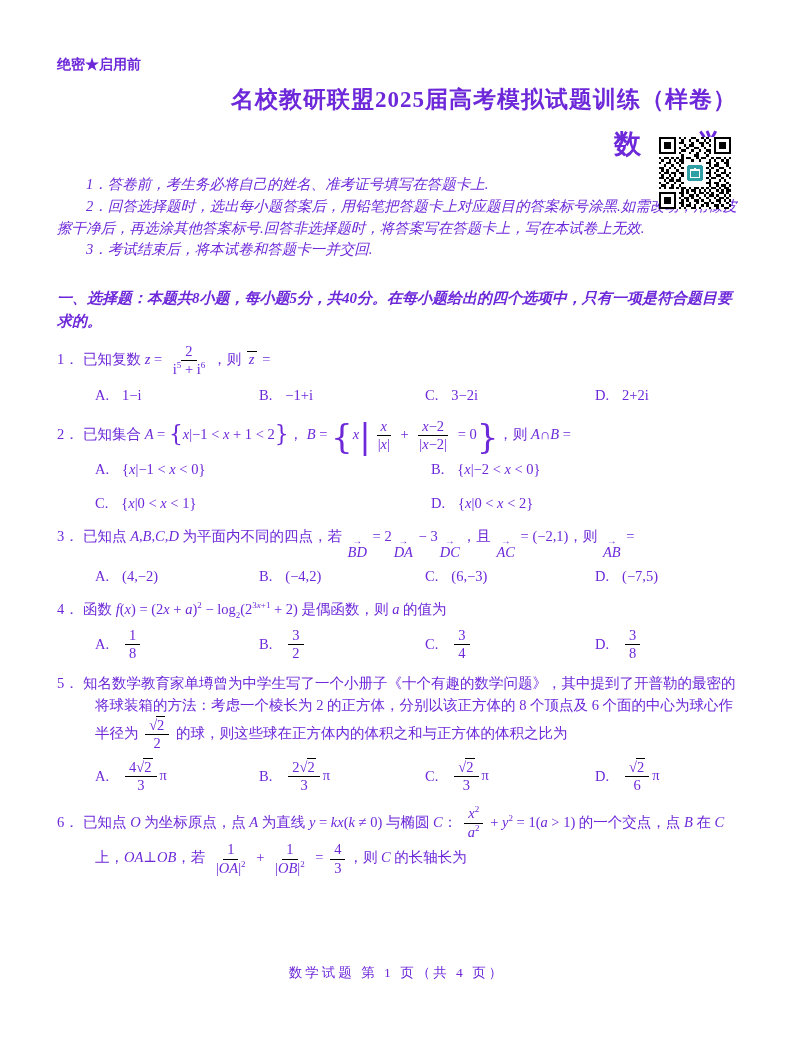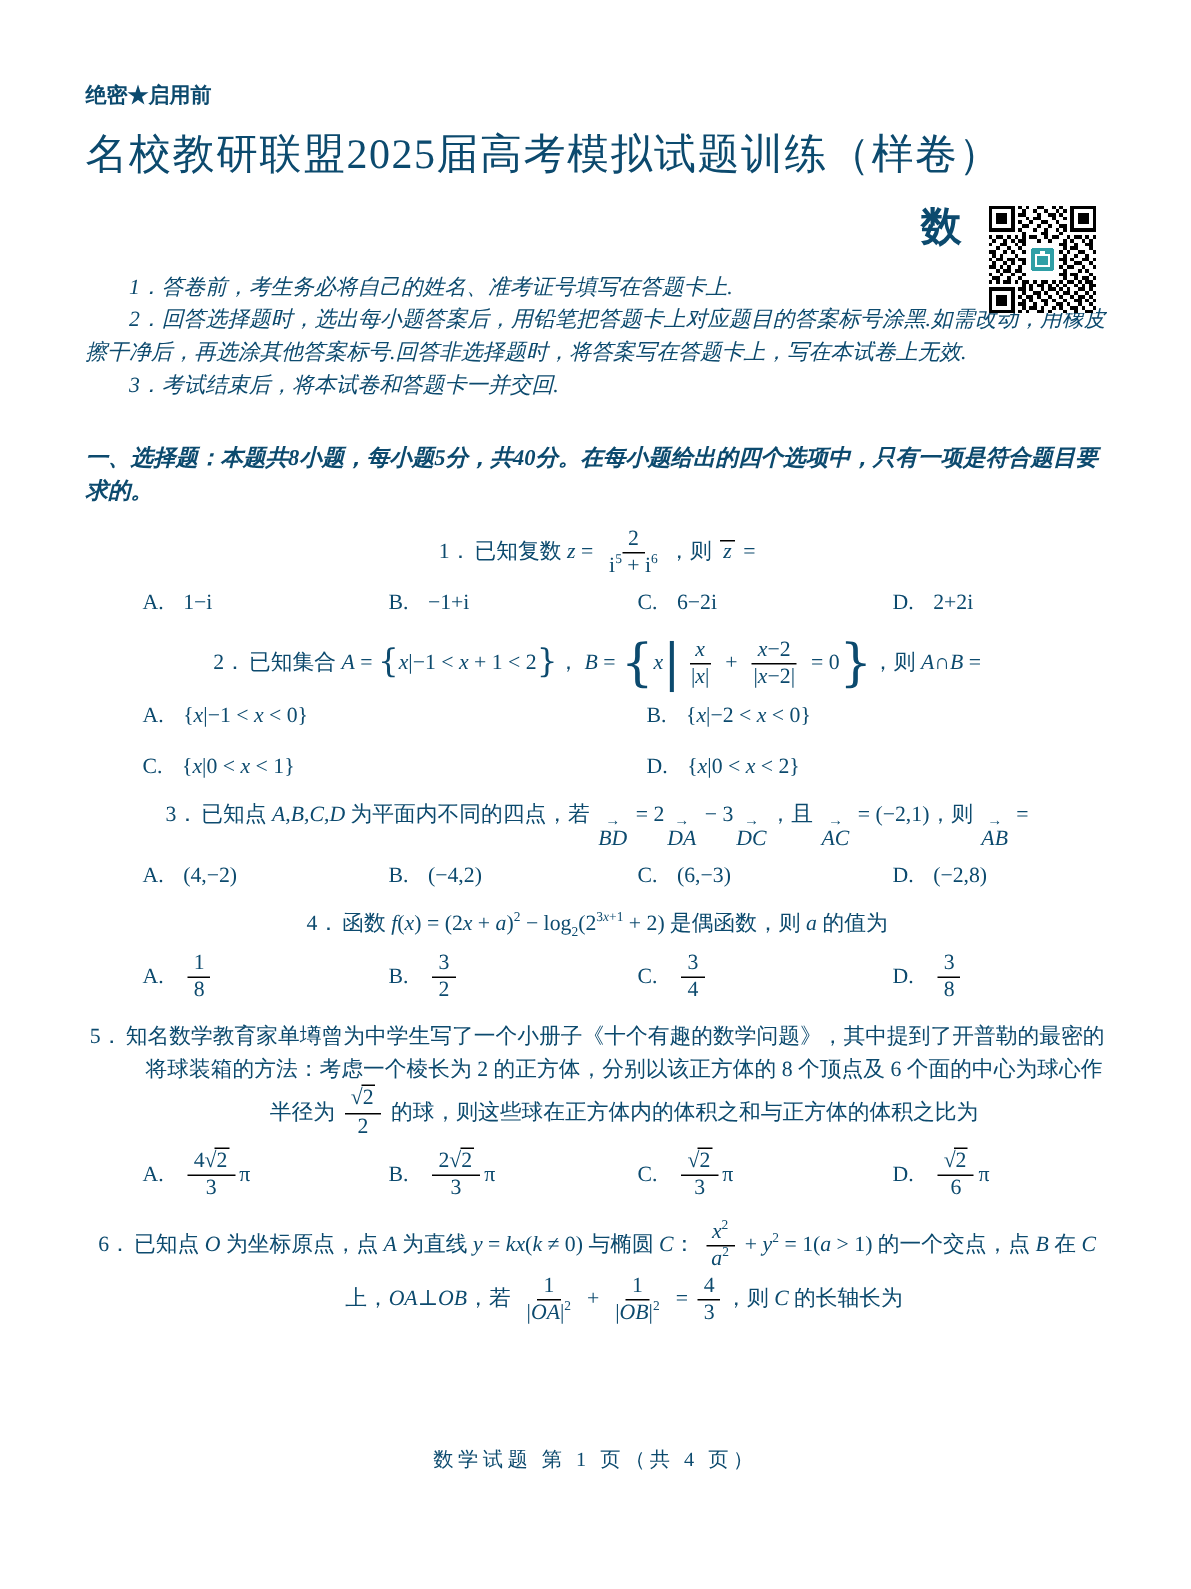--- a/index.html
+++ b/index.html
@@ -1,35 +1,35 @@
 <!DOCTYPE html>
 <html><head>
 <meta charset="utf-8">
 <style>
   html,body{margin:0;padding:0;background:#fff;}
   .page{
     position:relative;
     width:794px;height:1059px;
     margin:0 auto;
-    background:#fff;color:#0c4a6e;
+    background:#fff;color:#6d28d9;
     font-family:"Liberation Serif","DejaVu Serif",serif;
     font-size:14.5px;line-height:1.5;
     box-sizing:border-box;
     padding:54px 57px 0 57px;
     overflow:hidden;
   }
   .secret{font-weight:bold;font-size:14px;margin-bottom:8px;}
-  .title{text-align:left;font-size:28px;font-weight:normal;margin:8px 0 6px 0;letter-spacing:1px;}
+  .title{text-align:right;font-size:23px;font-weight:bold;margin:8px 0 6px 0;letter-spacing:1px;}
   .subject{text-align:right;font-size:27px;font-weight:bold;letter-spacing:14px;padding-left:14px;margin:2px 0 10px 0;}
   .qr{position:absolute;left:658px;top:137px;width:74px;height:72px;}
   .notice-title{font-weight:bold;margin-top:2px;}
   .note{margin:0;text-indent:2em;text-align:justify;font-style:italic;}
   .section-heading{font-weight:bold;margin-top:26px;font-size:15px;font-style:italic;}
   .q{margin-top:11px;}
-  .stem{padding-left:38px;text-indent:-38px;text-align:center;}
+  .stem{padding-left:38px;text-indent:-38px;}
   .qnum{display:inline-block;width:26px;text-indent:0;}
   .opts{display:grid;padding-left:38px;margin-top:6px;}
   .cols4{grid-template-columns:164px 166px 170px auto;}
   .cols2{grid-template-columns:336px auto;row-gap:12px;}
   .opt{display:flex;align-items:center;}
   .olabel{flex:none;margin-right:13px;}
   
   .rm{font-style:normal;}
   .it{font-style:italic;}
   sup,sub{font-size:0.62em;line-height:0;}
@@ -121,21 +121,21 @@
       <div class="opt">
           <span class="olabel">A.</span>
           <span><span class="rm">1−i</span></span>
         </div>
       <div class="opt">
           <span class="olabel">B.</span>
           <span><span class="rm">−1+i</span></span>
         </div>
       <div class="opt">
           <span class="olabel">C.</span>
-          <span><span class="rm">6−2i</span></span>
+          <span><span class="rm">3−2i</span></span>
         </div>
       <div class="opt">
           <span class="olabel">D.</span>
           <span><span class="rm">2+2i</span></span>
         </div>
     </div>
   </div>
 
   <div class="q">
     <div class="stem"><span class="qnum">2．</span><span><span class="rm">已知集合 </span><span class="it">A</span><span class="rm"> = </span><span class="big">{</span><span class="it">x</span><span class="rm">|−1 &lt; </span><span class="it">x</span><span class="rm"> + 1 &lt; 2</span><span class="big">}</span><span class="rm">， </span><span class="it">B</span><span class="rm"> = </span><span class="big big2">{</span><span class="it">x</span><span class="big big2">|</span><span class="frac">
@@ -190,21 +190,21 @@
       <div class="opt">
           <span class="olabel">B.</span>
           <span><span class="rm">(−4,2)</span></span>
         </div>
       <div class="opt">
           <span class="olabel">C.</span>
           <span><span class="rm">(6,−3)</span></span>
         </div>
       <div class="opt">
           <span class="olabel">D.</span>
-          <span><span class="rm">(−2,8)</span></span>
+          <span><span class="rm">(−7,5)</span></span>
         </div>
     </div>
   </div>
 
   <div class="q">
     <div class="stem"><span class="qnum">4．</span><span><span class="rm">函数 </span><span class="it">f</span><span class="rm">(</span><span class="it">x</span><span class="rm">) = (2</span><span class="it">x</span><span class="rm"> + </span><span class="it">a</span><span class="rm">)</span><sup><span class="rm">2</span></sup><span class="rm"> − log</span><sub><span class="rm">2</span></sub><span class="rm">(2</span><sup><span class="rm">3</span><span class="it">x</span><span class="rm">+1</span></sup><span class="rm"> + 2) 是偶函数，则 </span><span class="it">a</span><span class="rm"> 的值为</span></span></div>
     <div class="opts cols4">
       <div class="opt">
           <span class="olabel">A.</span>
           <span><span class="frac">

